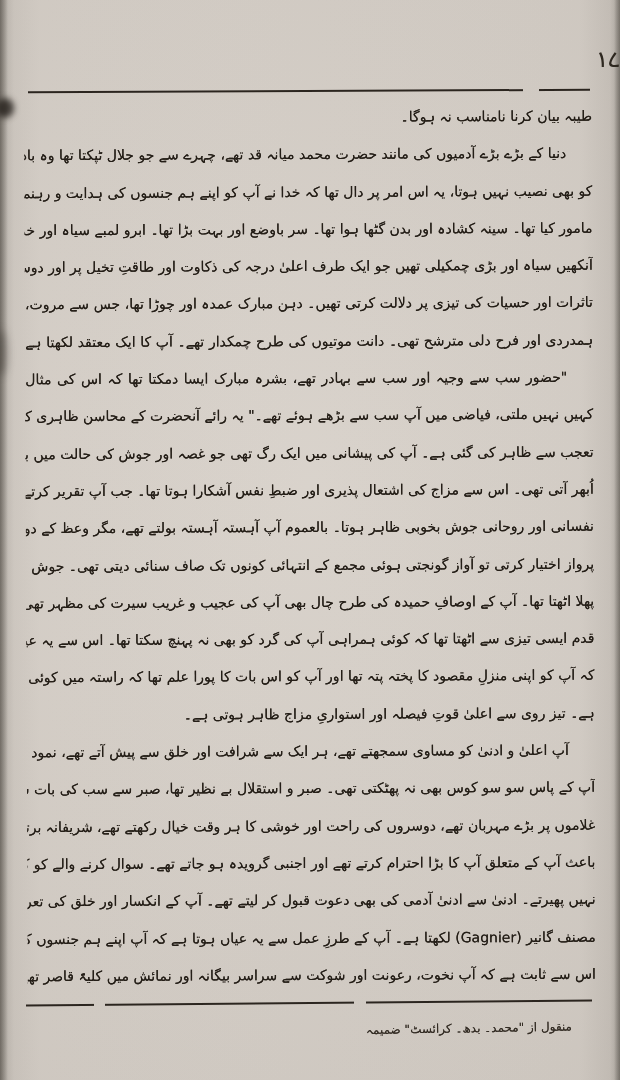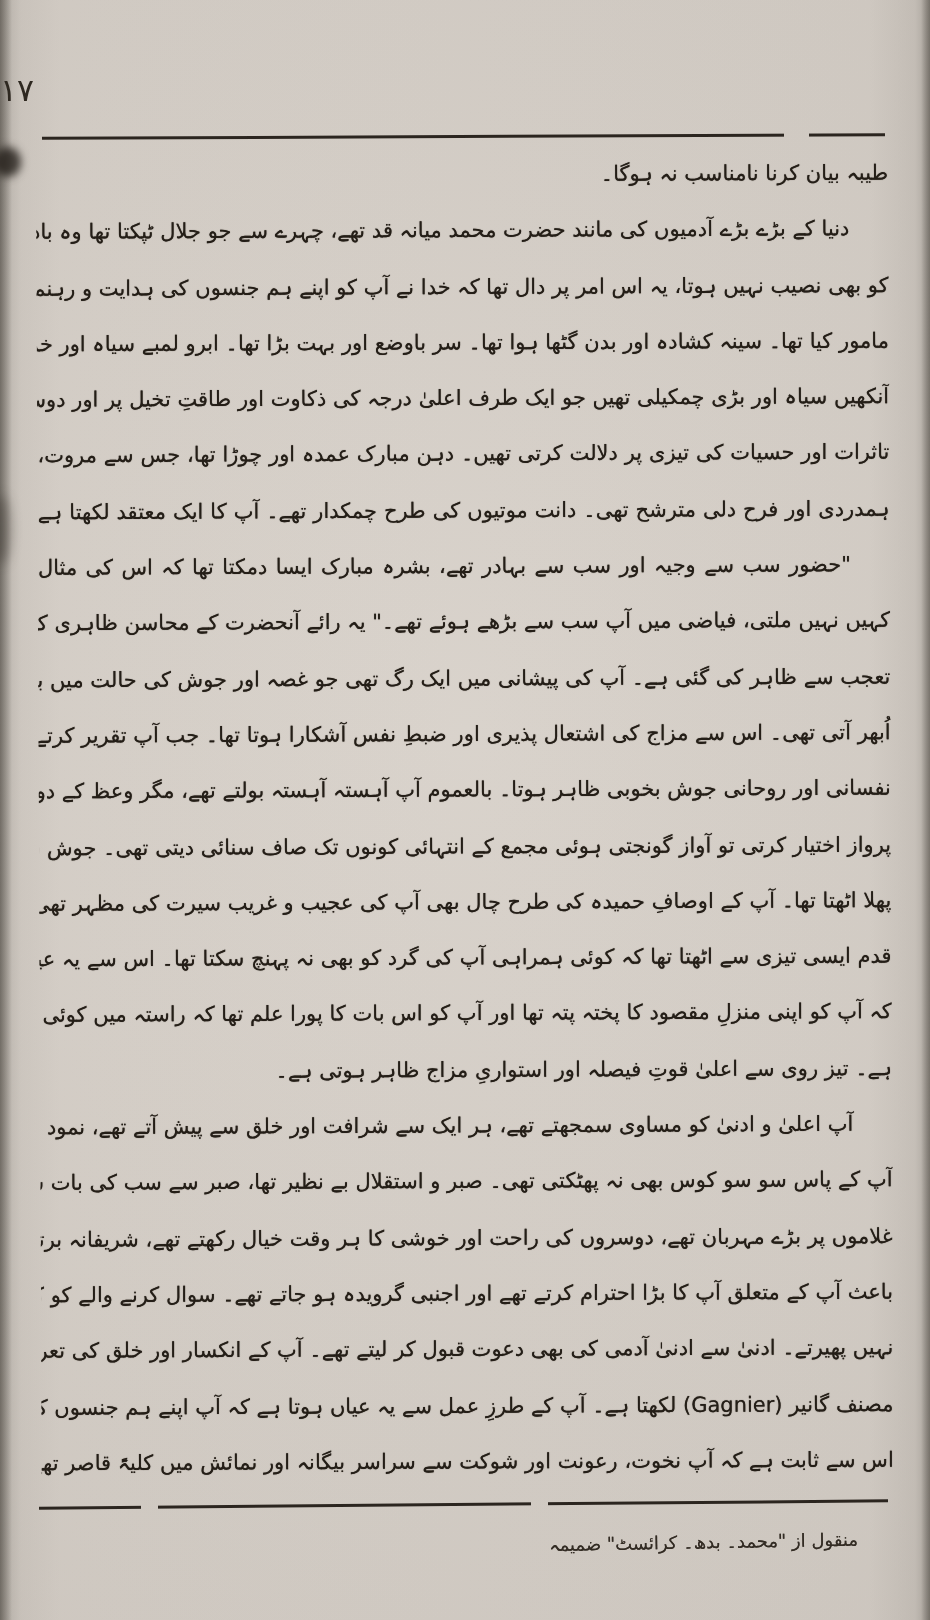--- a/index.html
+++ b/index.html
@@ -21,21 +21,21 @@
     background:linear-gradient(90deg, rgba(60,55,48,.55), rgba(60,55,48,0));}
   .edge-right{position:absolute;right:0;top:0;width:6px;height:100%;
     background:linear-gradient(270deg, rgba(60,55,48,.45), rgba(60,55,48,0));}
   .smudge{position:absolute;left:-4px;top:98px;width:18px;height:20px;border-radius:50%;
     background:rgba(30,25,20,.8);filter:blur(3px);}
   .smudge2{position:absolute;left:-5px;top:330px;width:12px;height:46px;border-radius:50%;
     background:rgba(40,34,28,.35);filter:blur(4px);}
 
   .page-number{
     position:absolute;top:48px;left:0;width:100%;
-    text-align:left;font-size:21px;letter-spacing:2px;color:#2e2820;
+    text-align:right;font-size:21px;letter-spacing:2px;color:#2e2820;font-family:Liberation Serif, serif;
   }
   .header-rule{
     position:absolute;top:90px;left:28px;width:562px;height:2px;
     background:linear-gradient(90deg,#2b251f 0 88%, transparent 88% 91%, #2b251f 91% 100%);
     transform:rotate(-0.25deg);
   }
 
   .body-text{
     position:absolute;top:99px;left:26px;width:568px;
     direction:rtl;

